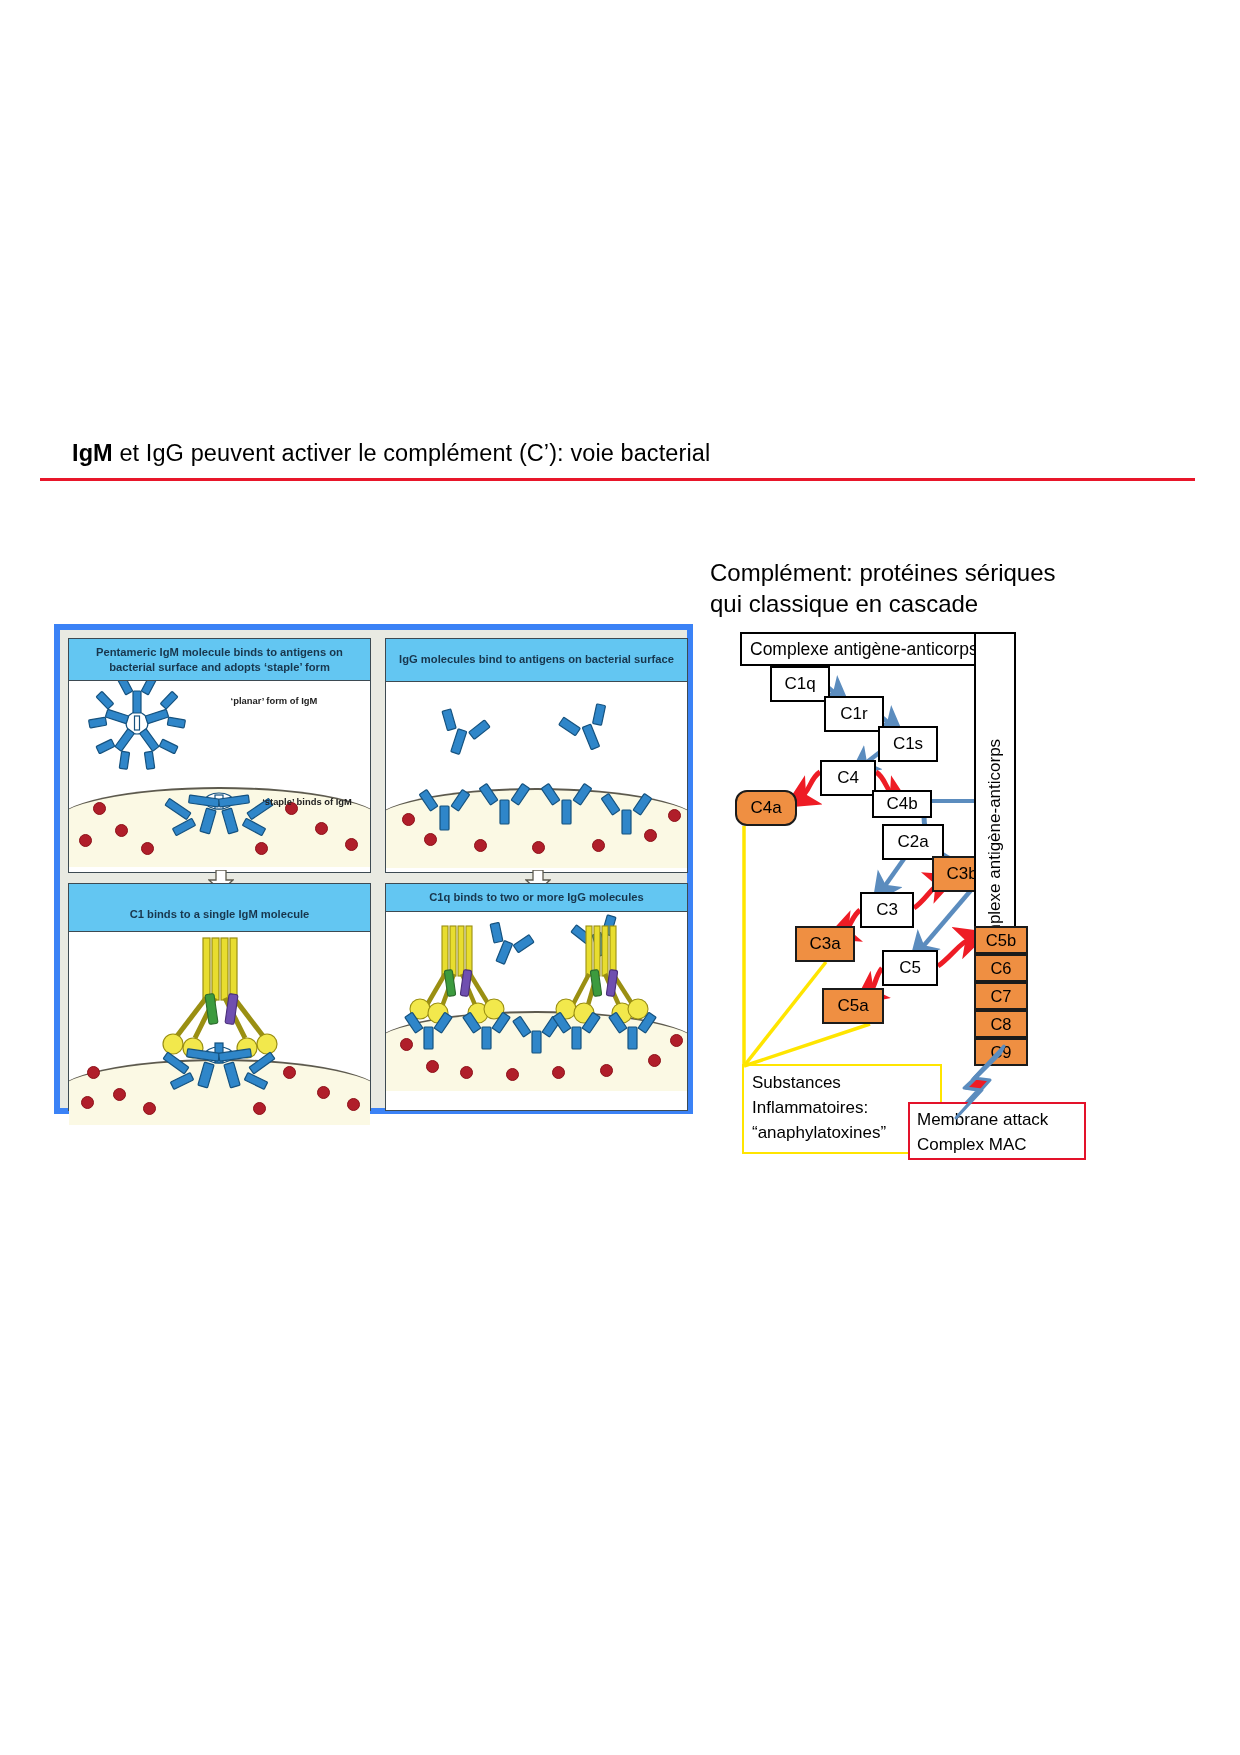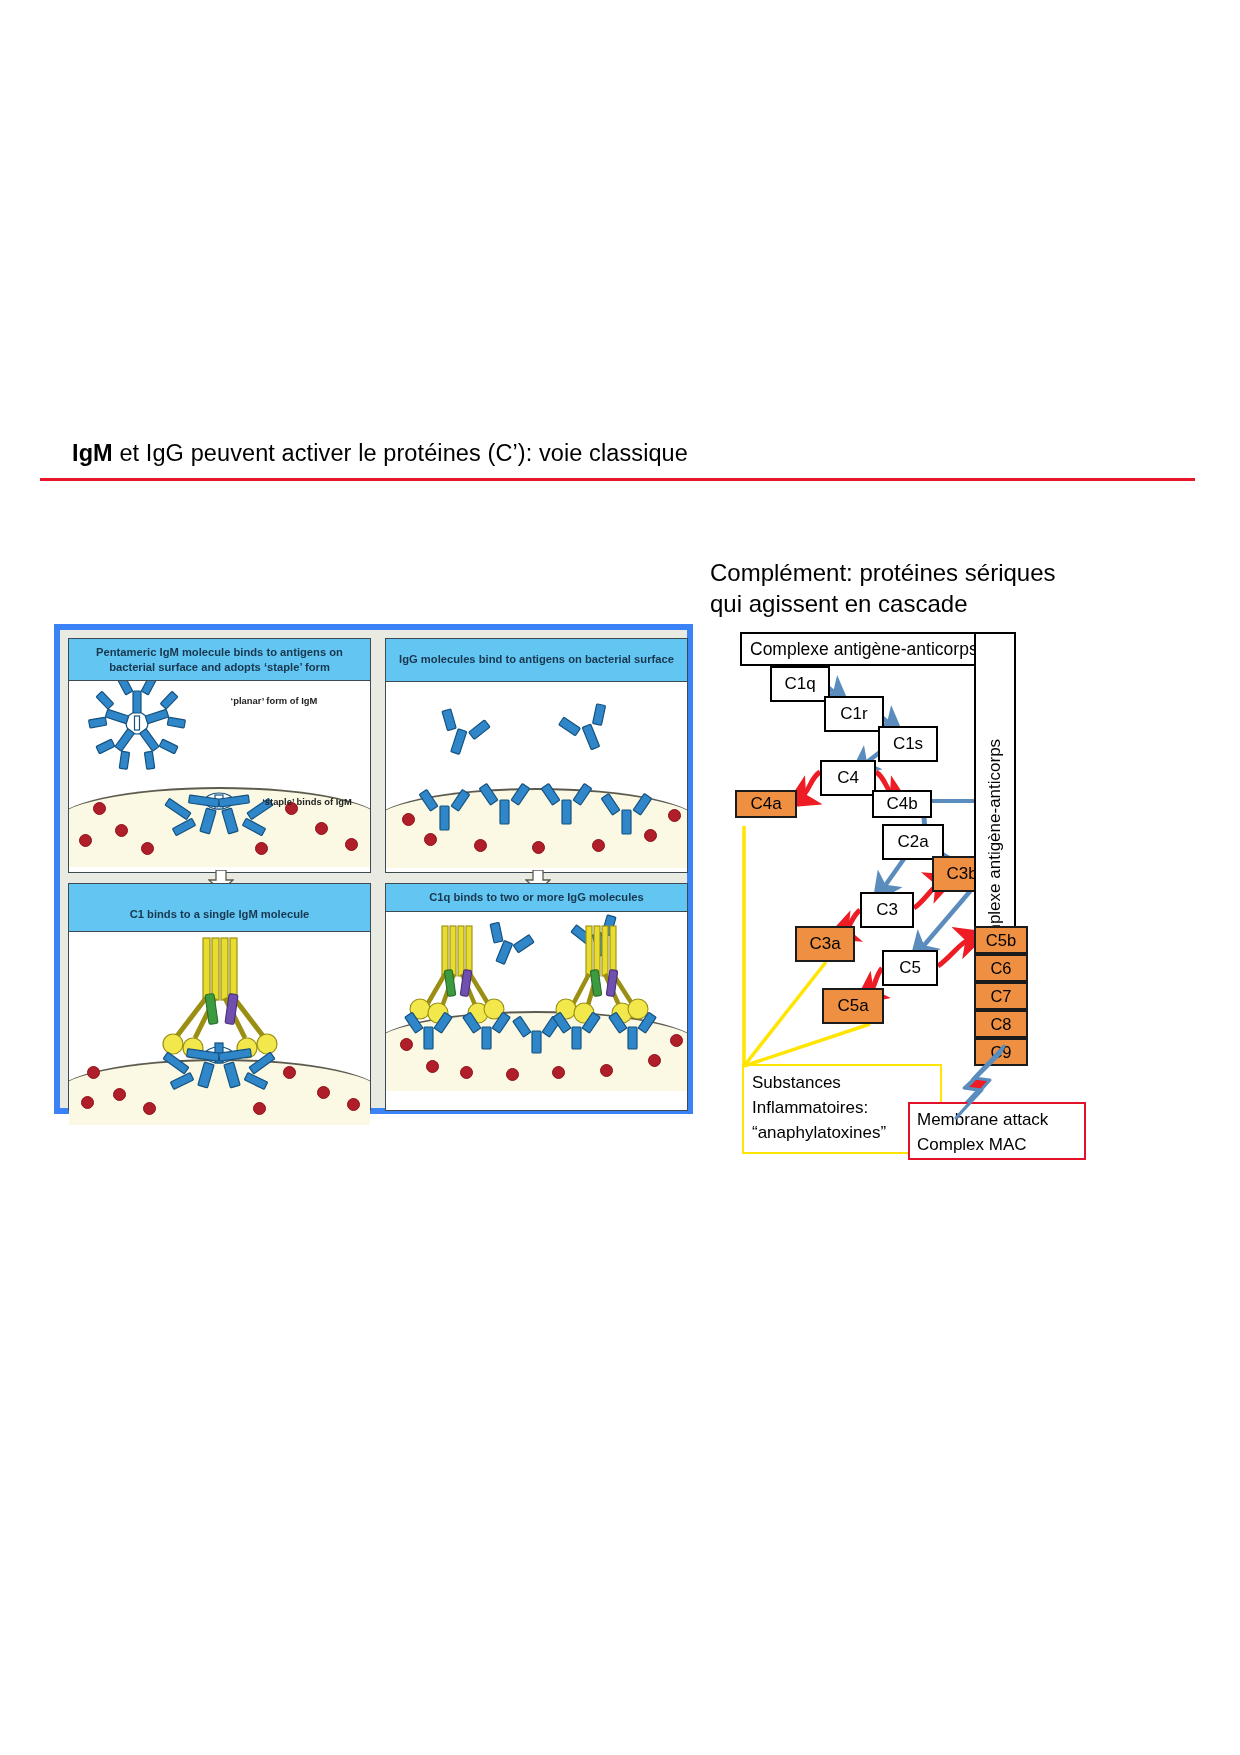--- a/index.html
+++ b/index.html
@@ -60,21 +60,21 @@
     position:absolute; background:#ffffff; border:2px solid #000;
     font-size:17px; color:#000; display:flex; align-items:center;
     justify-content:center; box-sizing:border-box; z-index:6;
   }
   .node.orange { background:#ef8f42; border-color:#1b1b1b; }
   #n-complex { left:30px;  top:12px;  width:270px; height:34px; font-size:17.5px; justify-content:flex-start; padding-left:8px; }
   #n-c1q  { left:60px;  top:46px;  width:60px; height:36px; }
   #n-c1r  { left:114px; top:76px;  width:60px; height:36px; }
   #n-c1s  { left:168px; top:106px; width:60px; height:36px; }
   #n-c4   { left:110px; top:140px; width:56px; height:36px; }
-  #n-c4a  { left:25px;  top:170px; width:62px; height:28px; }
+  #n-c4a  { left:25px;  top:170px; width:62px; height:36px;border-radius:12px; }
   #n-c4b  { left:162px; top:170px; width:60px; height:28px;text-align:center; }
   #n-c2a  { left:172px; top:204px; width:62px; height:36px; }
   #n-c3b  { left:222px; top:236px; width:60px; height:36px; }
   #n-c3   { left:150px; top:272px; width:54px; height:36px; }
   #n-c3a  { left:85px;  top:306px; width:60px; height:36px; }
   #n-c5   { left:172px; top:330px; width:56px; height:36px; }
   #n-c5a  { left:112px; top:368px; width:62px; height:36px; }
   
   #n-vertical {
     left:264px; top:12px; width:42px; height:420px;
@@ -102,27 +102,27 @@
     border:2px solid #e3122a; background:#ffffff; box-sizing:border-box;
     font-size:17px; line-height:25px; color:#000; padding:3px 0 0 7px; z-index:9;
   }
   #svg-cascade { position:absolute; left:0; top:0; width:400px; height:580px; z-index:5; }
   #svg-cascade-top { position:absolute; left:0; top:0; width:400px; height:580px; z-index:10; pointer-events:none; }
 </style>
 </head>
 <body>
 
 <div id="slide-title">
-  <b>IgM</b><span> et IgG peuvent activer le protéines (C’): voie classique</span>
+  <b>IgM</b><span> et IgG peuvent activer le complément (C’): voie bacterial</span>
 </div>
 <div id="title-rule"></div>
 
 <div id="cascade-heading">
   <div>Complément: protéines sériques</div>
-  <div>qui agissent en cascade</div>
+  <div>qui classique en cascade</div>
 </div>
 
 <div id="igm-figure">
 
   <div class="fig-quad" id="quad-tl">
     <div class="fig-banner">Pentameric IgM molecule binds to antigens on bacterial surface and adopts ‘staple’ form</div>
     <div class="fig-body">
       <svg width="300" height="190" viewBox="0 0 300 190">
         <g stroke="#15527f" stroke-width="1.2" fill="#2f86c9">
           <g transform="translate(68,42)">

